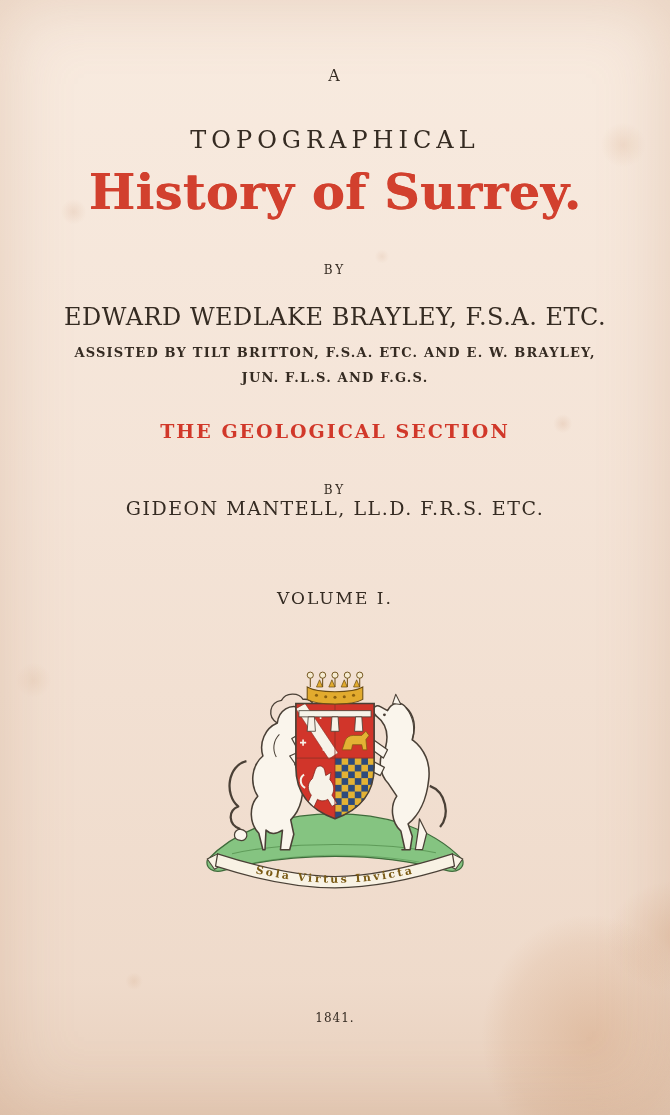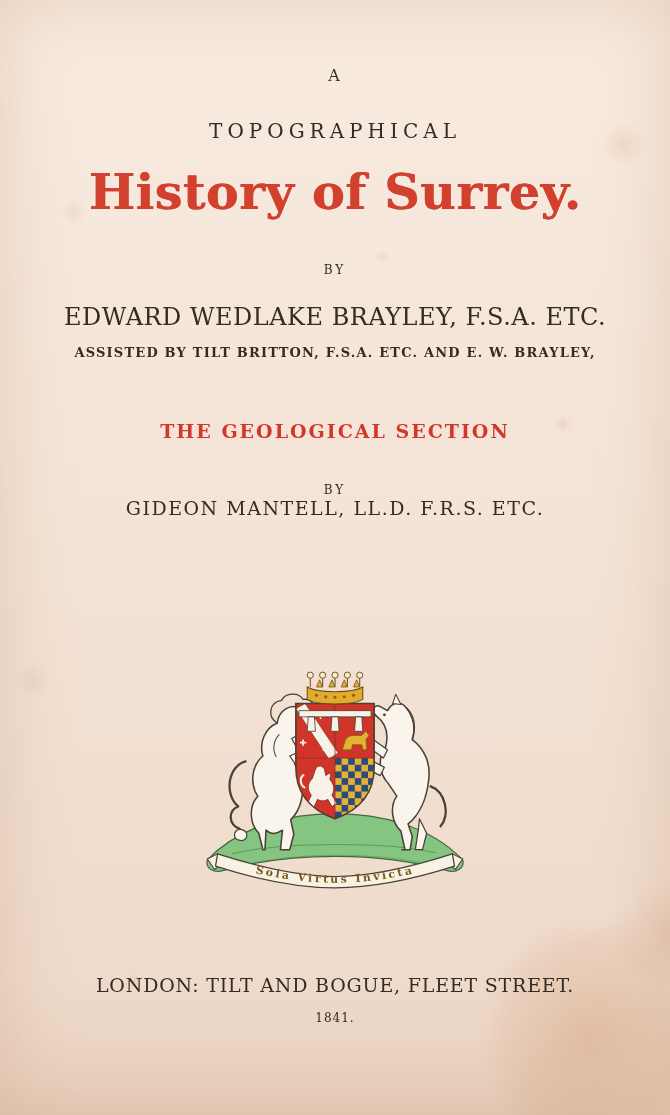--- a/index.html
+++ b/index.html
@@ -15,21 +15,21 @@
       radial-gradient(circle 9px at 57% 23%, rgba(190,130,90,0.12), rgba(190,130,90,0) 80%),
       radial-gradient(circle 22px at 5% 61%, rgba(200,145,100,0.12), rgba(200,145,100,0) 80%),
       radial-gradient(circle 11px at 20% 88%, rgba(195,140,95,0.14), rgba(195,140,95,0) 80%),
       linear-gradient(180deg, rgba(252,242,232,0.55) 0%, rgba(248,234,222,0.2) 45%, rgba(226,196,172,0.25) 88%, rgba(216,182,155,0.45) 100%);
     box-shadow: inset 0 0 70px rgba(186,138,102,0.28);
     font-family:"DejaVu Serif","Liberation Serif",serif;
     color:#352b22;
   }
   .c{position:absolute;left:0;right:0;text-align:center;white-space:nowrap;}
   .article{top:66px;font-size:16px;letter-spacing:2px;}
-  .supertitle{top:119px;font-size:20px;letter-spacing:5px;}
+  .supertitle{top:126px;font-size:24px;letter-spacing:5px;}
   .main-title{top:163px;font-size:49px;font-weight:bold;color:#d2402e;letter-spacing:0.5px;
               text-shadow:0.6px 0 #d2402e;}
   .by{font-size:12px;letter-spacing:3px;}
   .by1{top:263px;}
   .by2{top:483px;}
   .author{top:303px;font-size:24px;letter-spacing:0.5px;}
   .assisted{font-size:13px;font-weight:bold;letter-spacing:1.2px;}
   .assisted1{top:345px;}
   .assisted2{top:370px;}
   .section-title{top:420px;font-size:19px;font-weight:bold;letter-spacing:2px;color:#d1382a;}
@@ -44,23 +44,25 @@
 <body>
 
 <div class="page">
 
   <div class="c article">A</div>
   <div class="c supertitle">TOPOGRAPHICAL</div>
   <div class="c main-title">History of Surrey.</div>
   <div class="c by by1">BY</div>
   <div class="c author">EDWARD WEDLAKE BRAYLEY, F.S.A. ETC.</div>
   <div class="c assisted assisted1">ASSISTED BY TILT BRITTON, F.S.A. ETC. AND E. W. BRAYLEY,</div>
+  <div class="c assisted assisted2">JUN. F.L.S. AND F.G.S.</div>
   <div class="c section-title">THE GEOLOGICAL SECTION</div>
   <div class="c by by2">BY</div>
   <div class="c section-author">GIDEON MANTELL, LL.D. F.R.S. ETC.</div>
+  <div class="c volume">VOLUME I.</div>
 
   <svg class="coat" viewBox="0 0 260 235">
     <defs>
       <pattern id="checky" x="130" y="103" width="12.8" height="13" patternUnits="userSpaceOnUse">
         <rect width="12.8" height="13" fill="#e3b234"></rect>
         <rect width="6.4" height="6.5" fill="#2d4a7d"></rect>
         <rect x="6.4" y="6.5" width="6.4" height="6.5" fill="#2d4a7d"></rect>
       </pattern>
       <clipPath id="shieldClip">
         <path d="M92,50 L168,50 L168,112 C168,140 152,154 130,162 C108,154 92,140 92,112 Z"></path>
@@ -149,16 +151,15 @@
     <g>
       <path d="M16,196 L6,201 L13,211 L18,208 Z" fill="#f8f2e4" stroke="#4a4036" stroke-width="1"></path>
       <path d="M244,196 L254,201 L247,211 L242,208 Z" fill="#f8f2e4" stroke="#4a4036" stroke-width="1"></path>
       <path d="M16,196 C66,212 100,218 130,218 C160,218 194,212 244,196 L246,208 C196,224 162,229 130,229 C98,229 64,224 14,208 Z" fill="#f8f2e4" stroke="#4a4036" stroke-width="1.2"></path>
       <text font-size="10.5" letter-spacing="2.5" fill="#7a5a14" font-weight="bold" font-family="DejaVu Serif, Liberation Serif, serif">
         <textPath href="#mottoPath" startOffset="50%" text-anchor="middle">Sola Virtus Invicta</textPath>
       </text>
     </g>
   </svg>
 
-  <div class="c imprint2">LONDON: TILT AND BOGUE, FLEET STREET.</div>
   <div class="c year">1841.</div>
 
 </div>
 
 </body></html>

